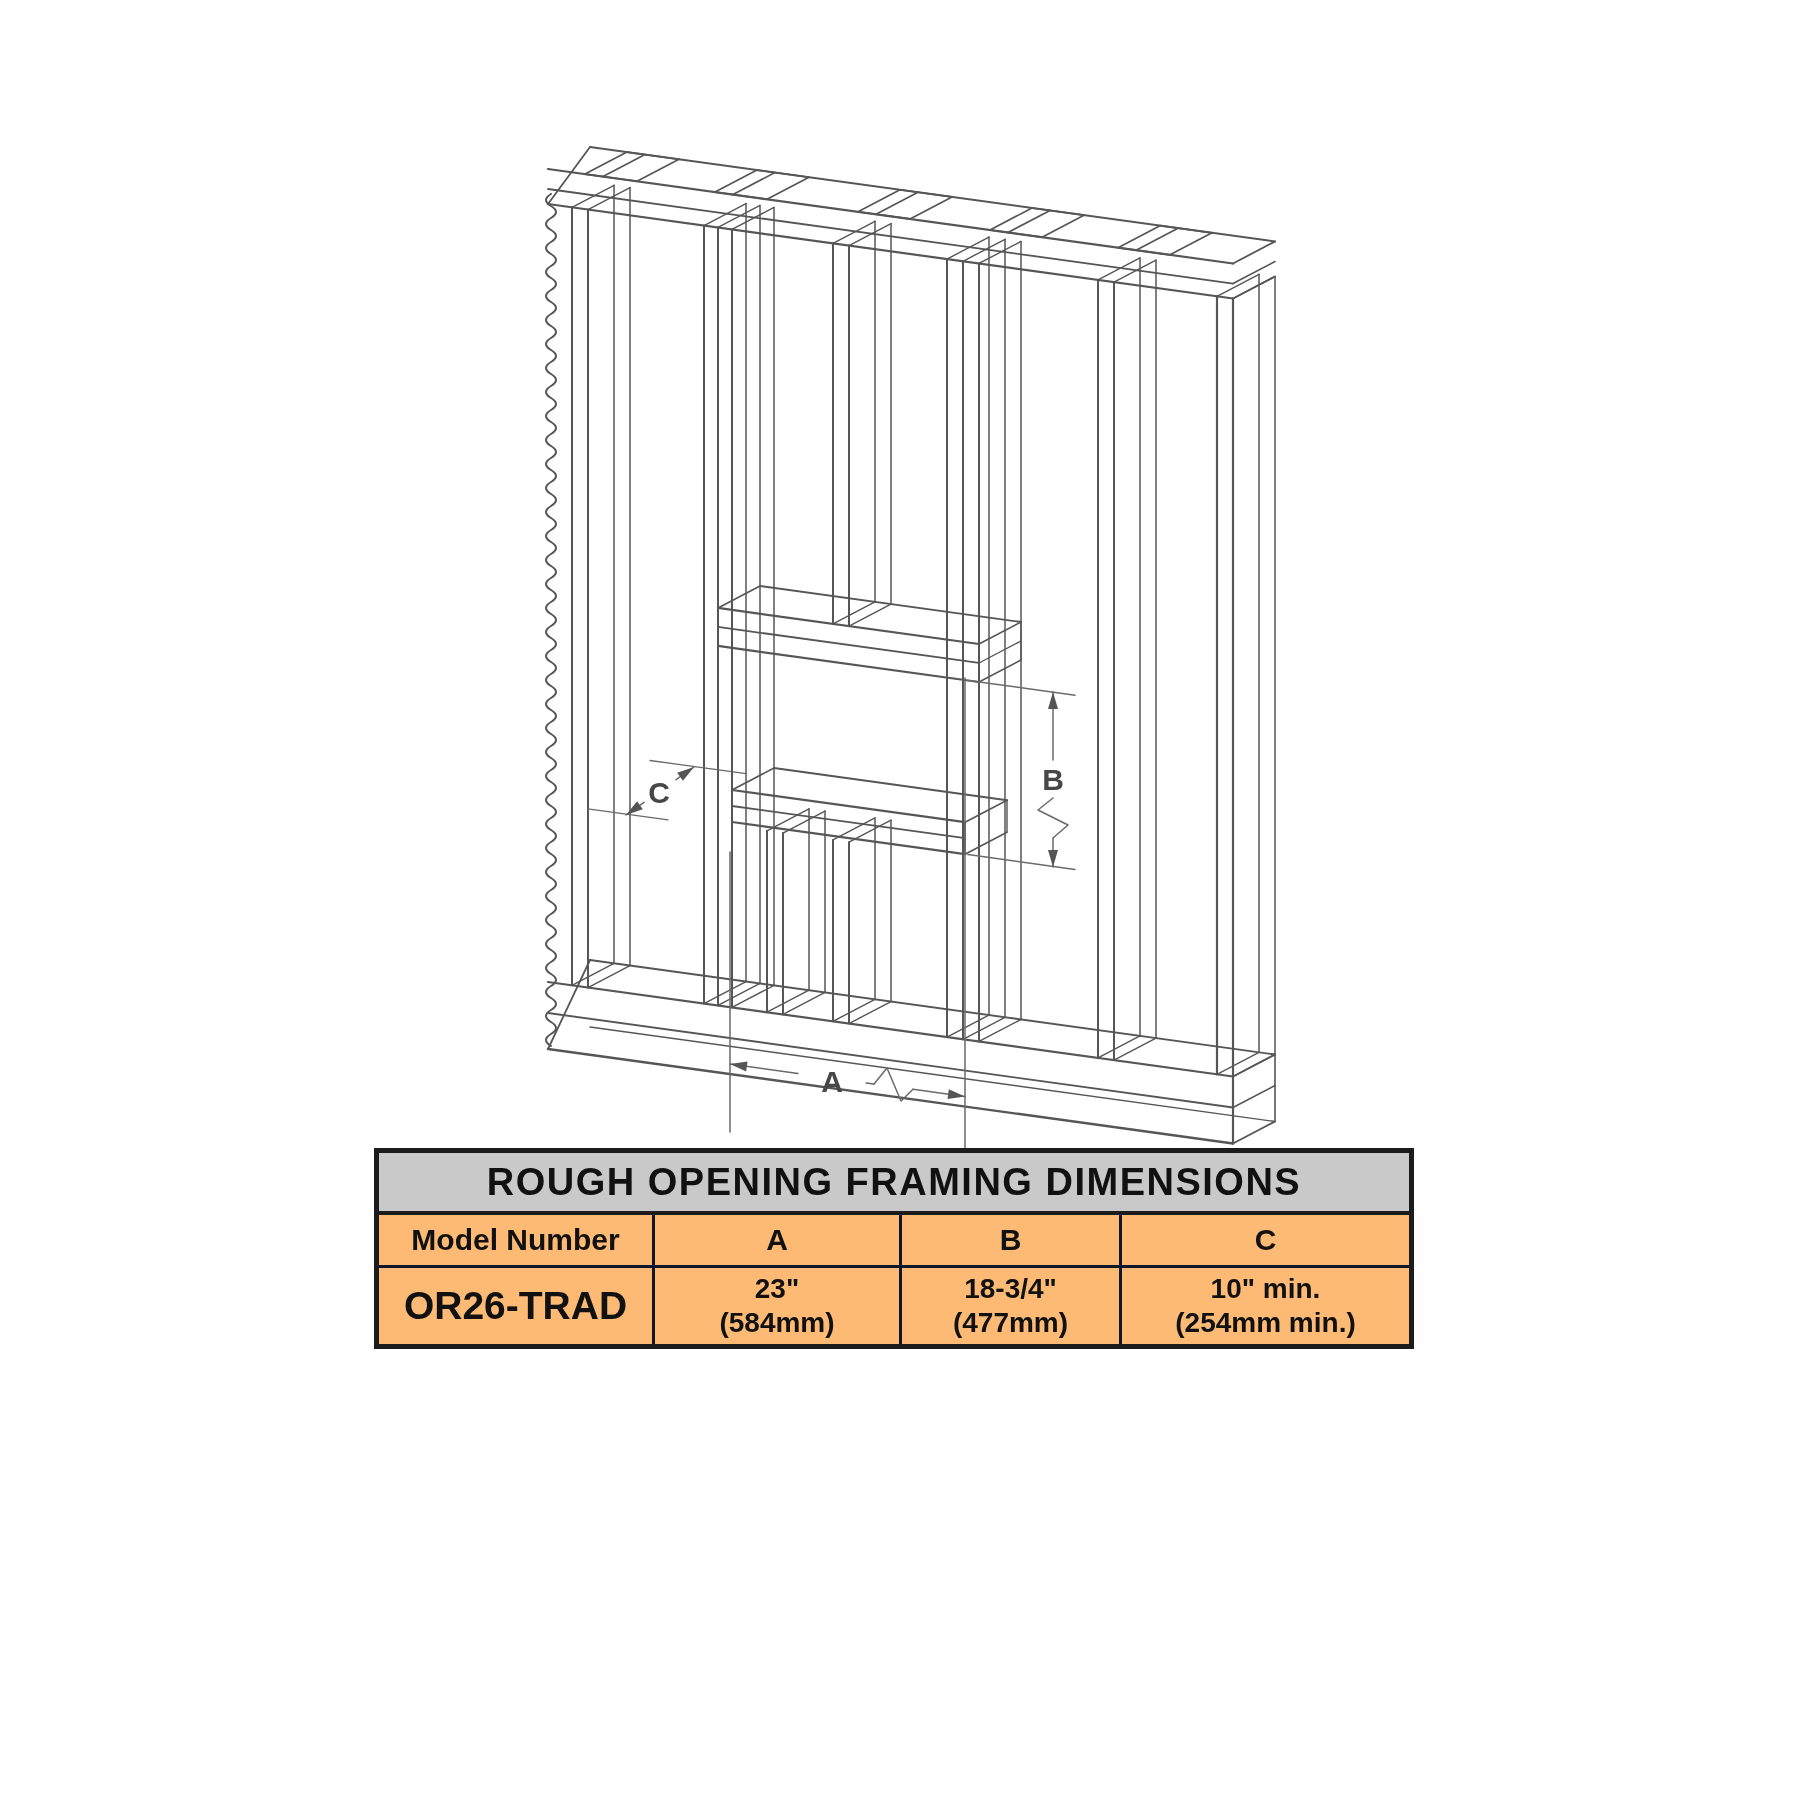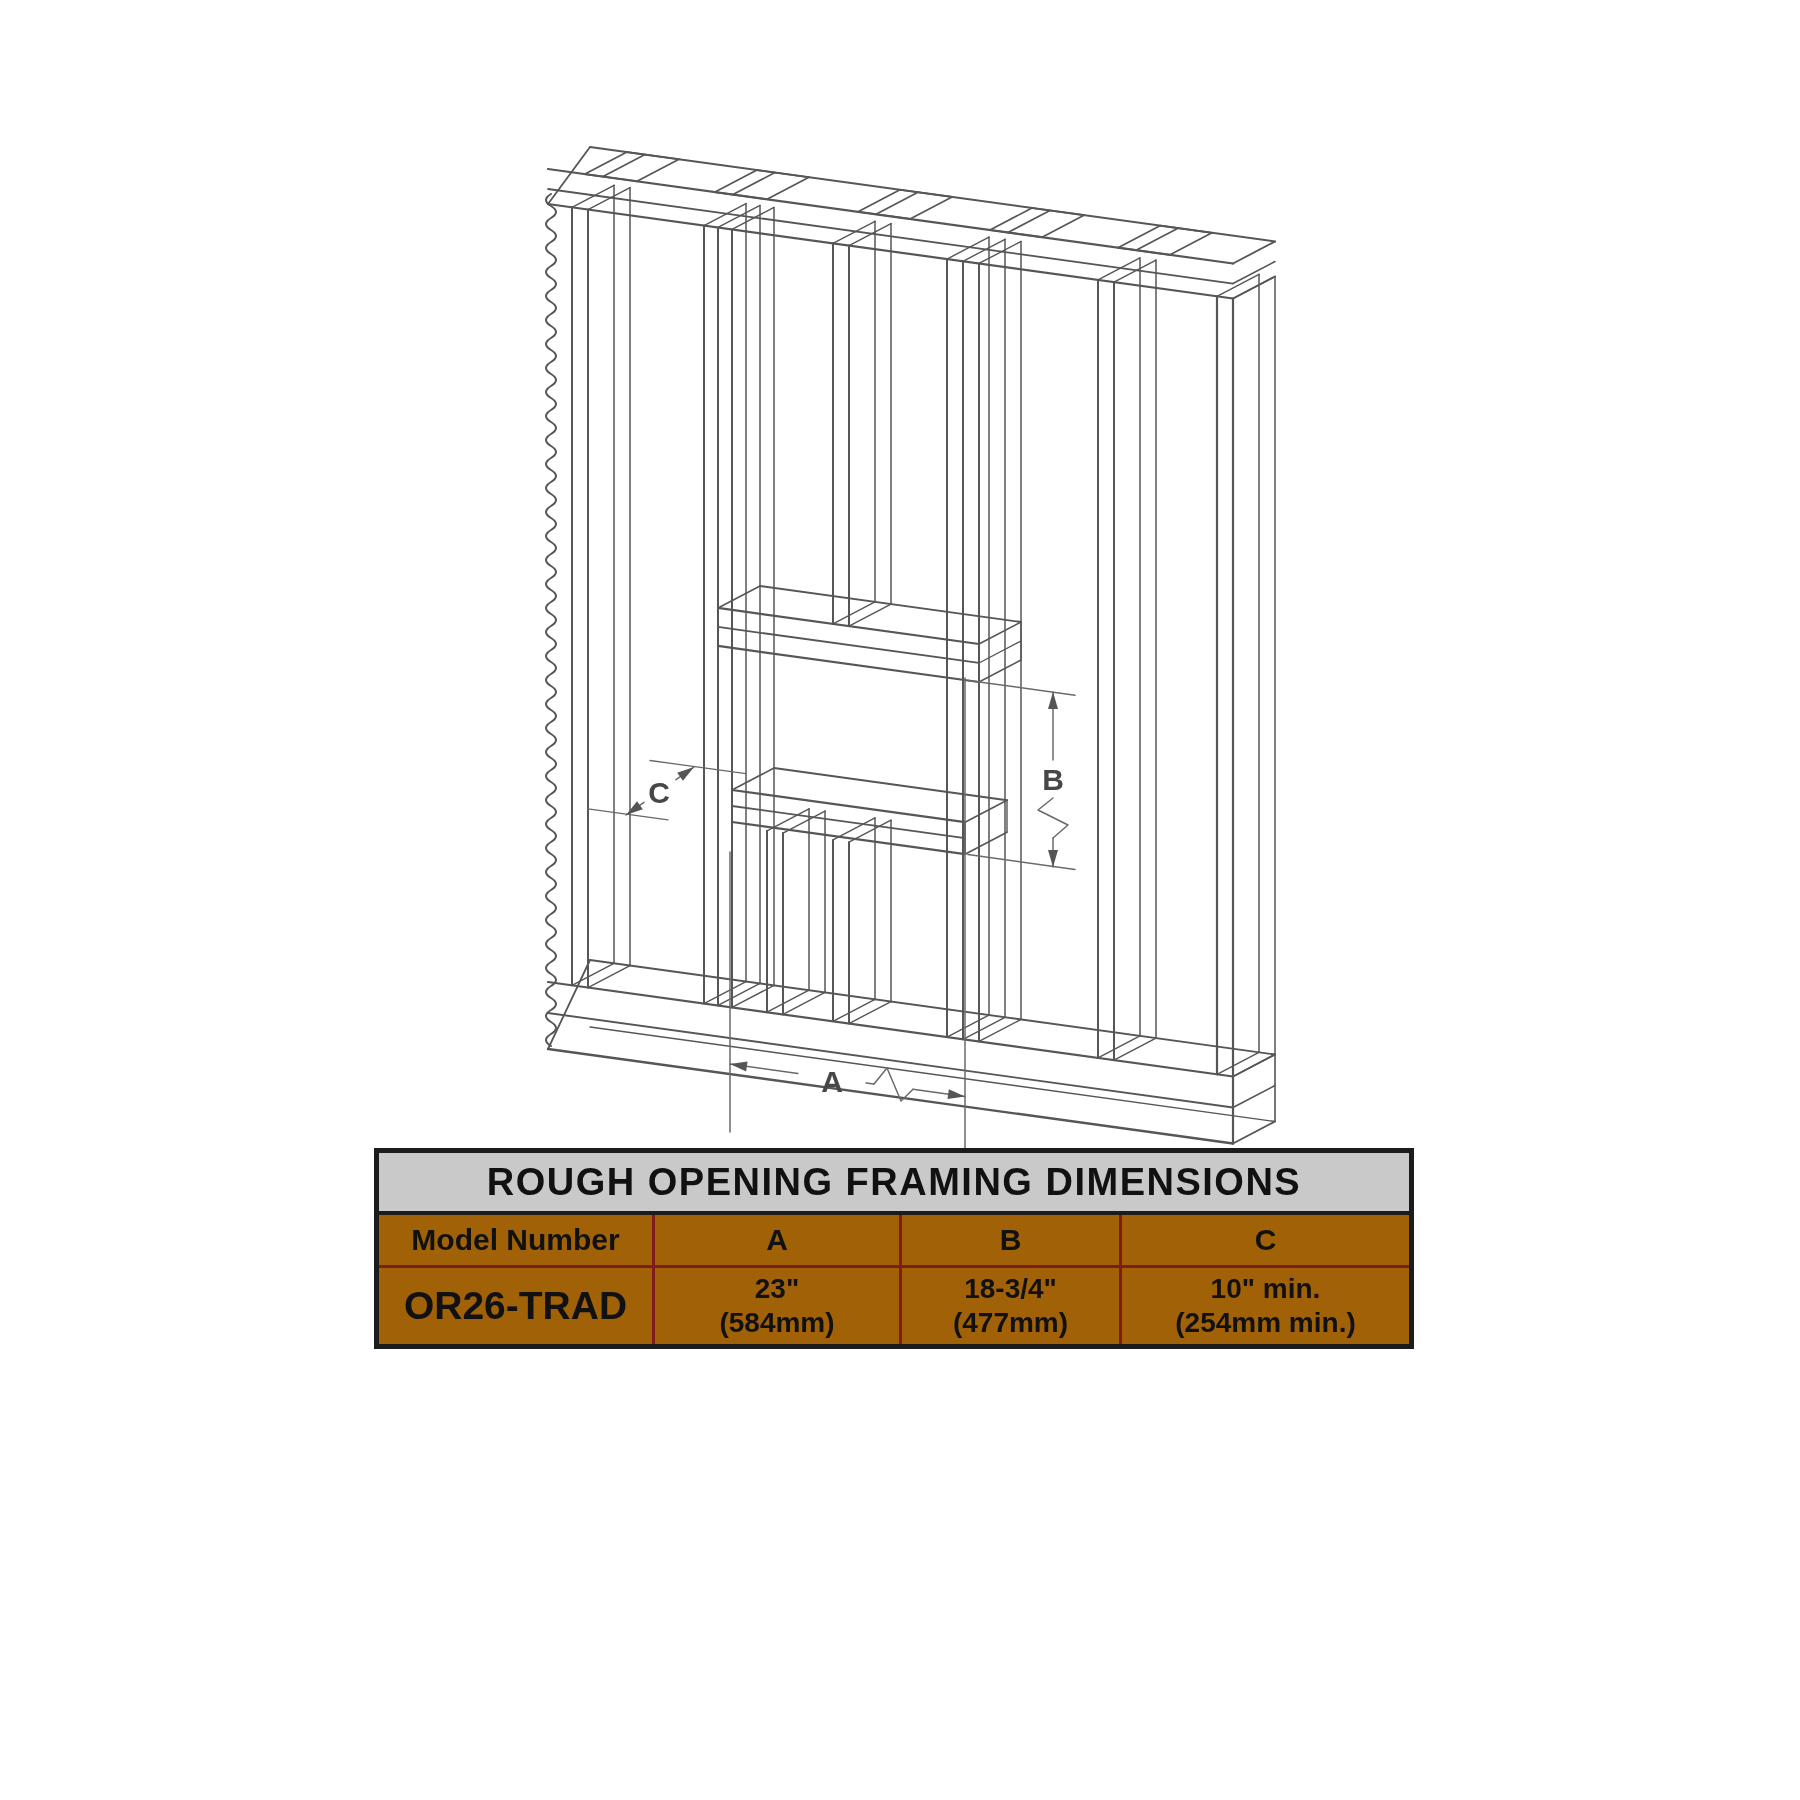--- a/index.html
+++ b/index.html
@@ -2,22 +2,22 @@
 <html><head>
 <meta charset="utf-8">
 <style>
   html,body{margin:0;padding:0;background:#ffffff;}
   .canvas{position:relative;width:1800px;height:1800px;background:#ffffff;overflow:hidden;
           font-family:"Liberation Sans", sans-serif;}
   #framing-svg{position:absolute;left:0;top:0;}
   .dim-label{font-family:"Liberation Sans", sans-serif;font-weight:bold;font-size:30px;fill:#474747;}
 
   .dim-table{position:absolute;left:374px;top:1148px;width:1035px;border-collapse:collapse;
-             table-layout:fixed;background:#a16207;color:#111111;}
-  .dim-table td,.dim-table th{border:3px solid #7f1d1d;padding:0;text-align:center;vertical-align:middle;
+             table-layout:fixed;background:#fdba74;color:#111111;}
+  .dim-table td,.dim-table th{border:3px solid #0f172a;padding:0;text-align:center;vertical-align:middle;
              font-weight:700;}
   .dim-table tr.title-row th{background:#c9c9c9;font-size:38px;letter-spacing:1.5px;height:58px;
              border-bottom:4px solid #1c1c1c;border-left:5px solid #1c1c1c;border-right:5px solid #1c1c1c;border-top:5px solid #1c1c1c;}
   .dim-table tr.head-row td{font-size:30px;height:50px;}
   .dim-table tr.data-row td{font-size:28px;height:76px;line-height:34px;}
   .dim-table tr.data-row td.model{font-size:39px;}
   .dim-table tr td:first-child{border-left:5px solid #1c1c1c;}
   .dim-table tr td:last-child{border-right:5px solid #1c1c1c;}
   .dim-table tr:last-child td{border-bottom:5px solid #1c1c1c;}
 </style>

